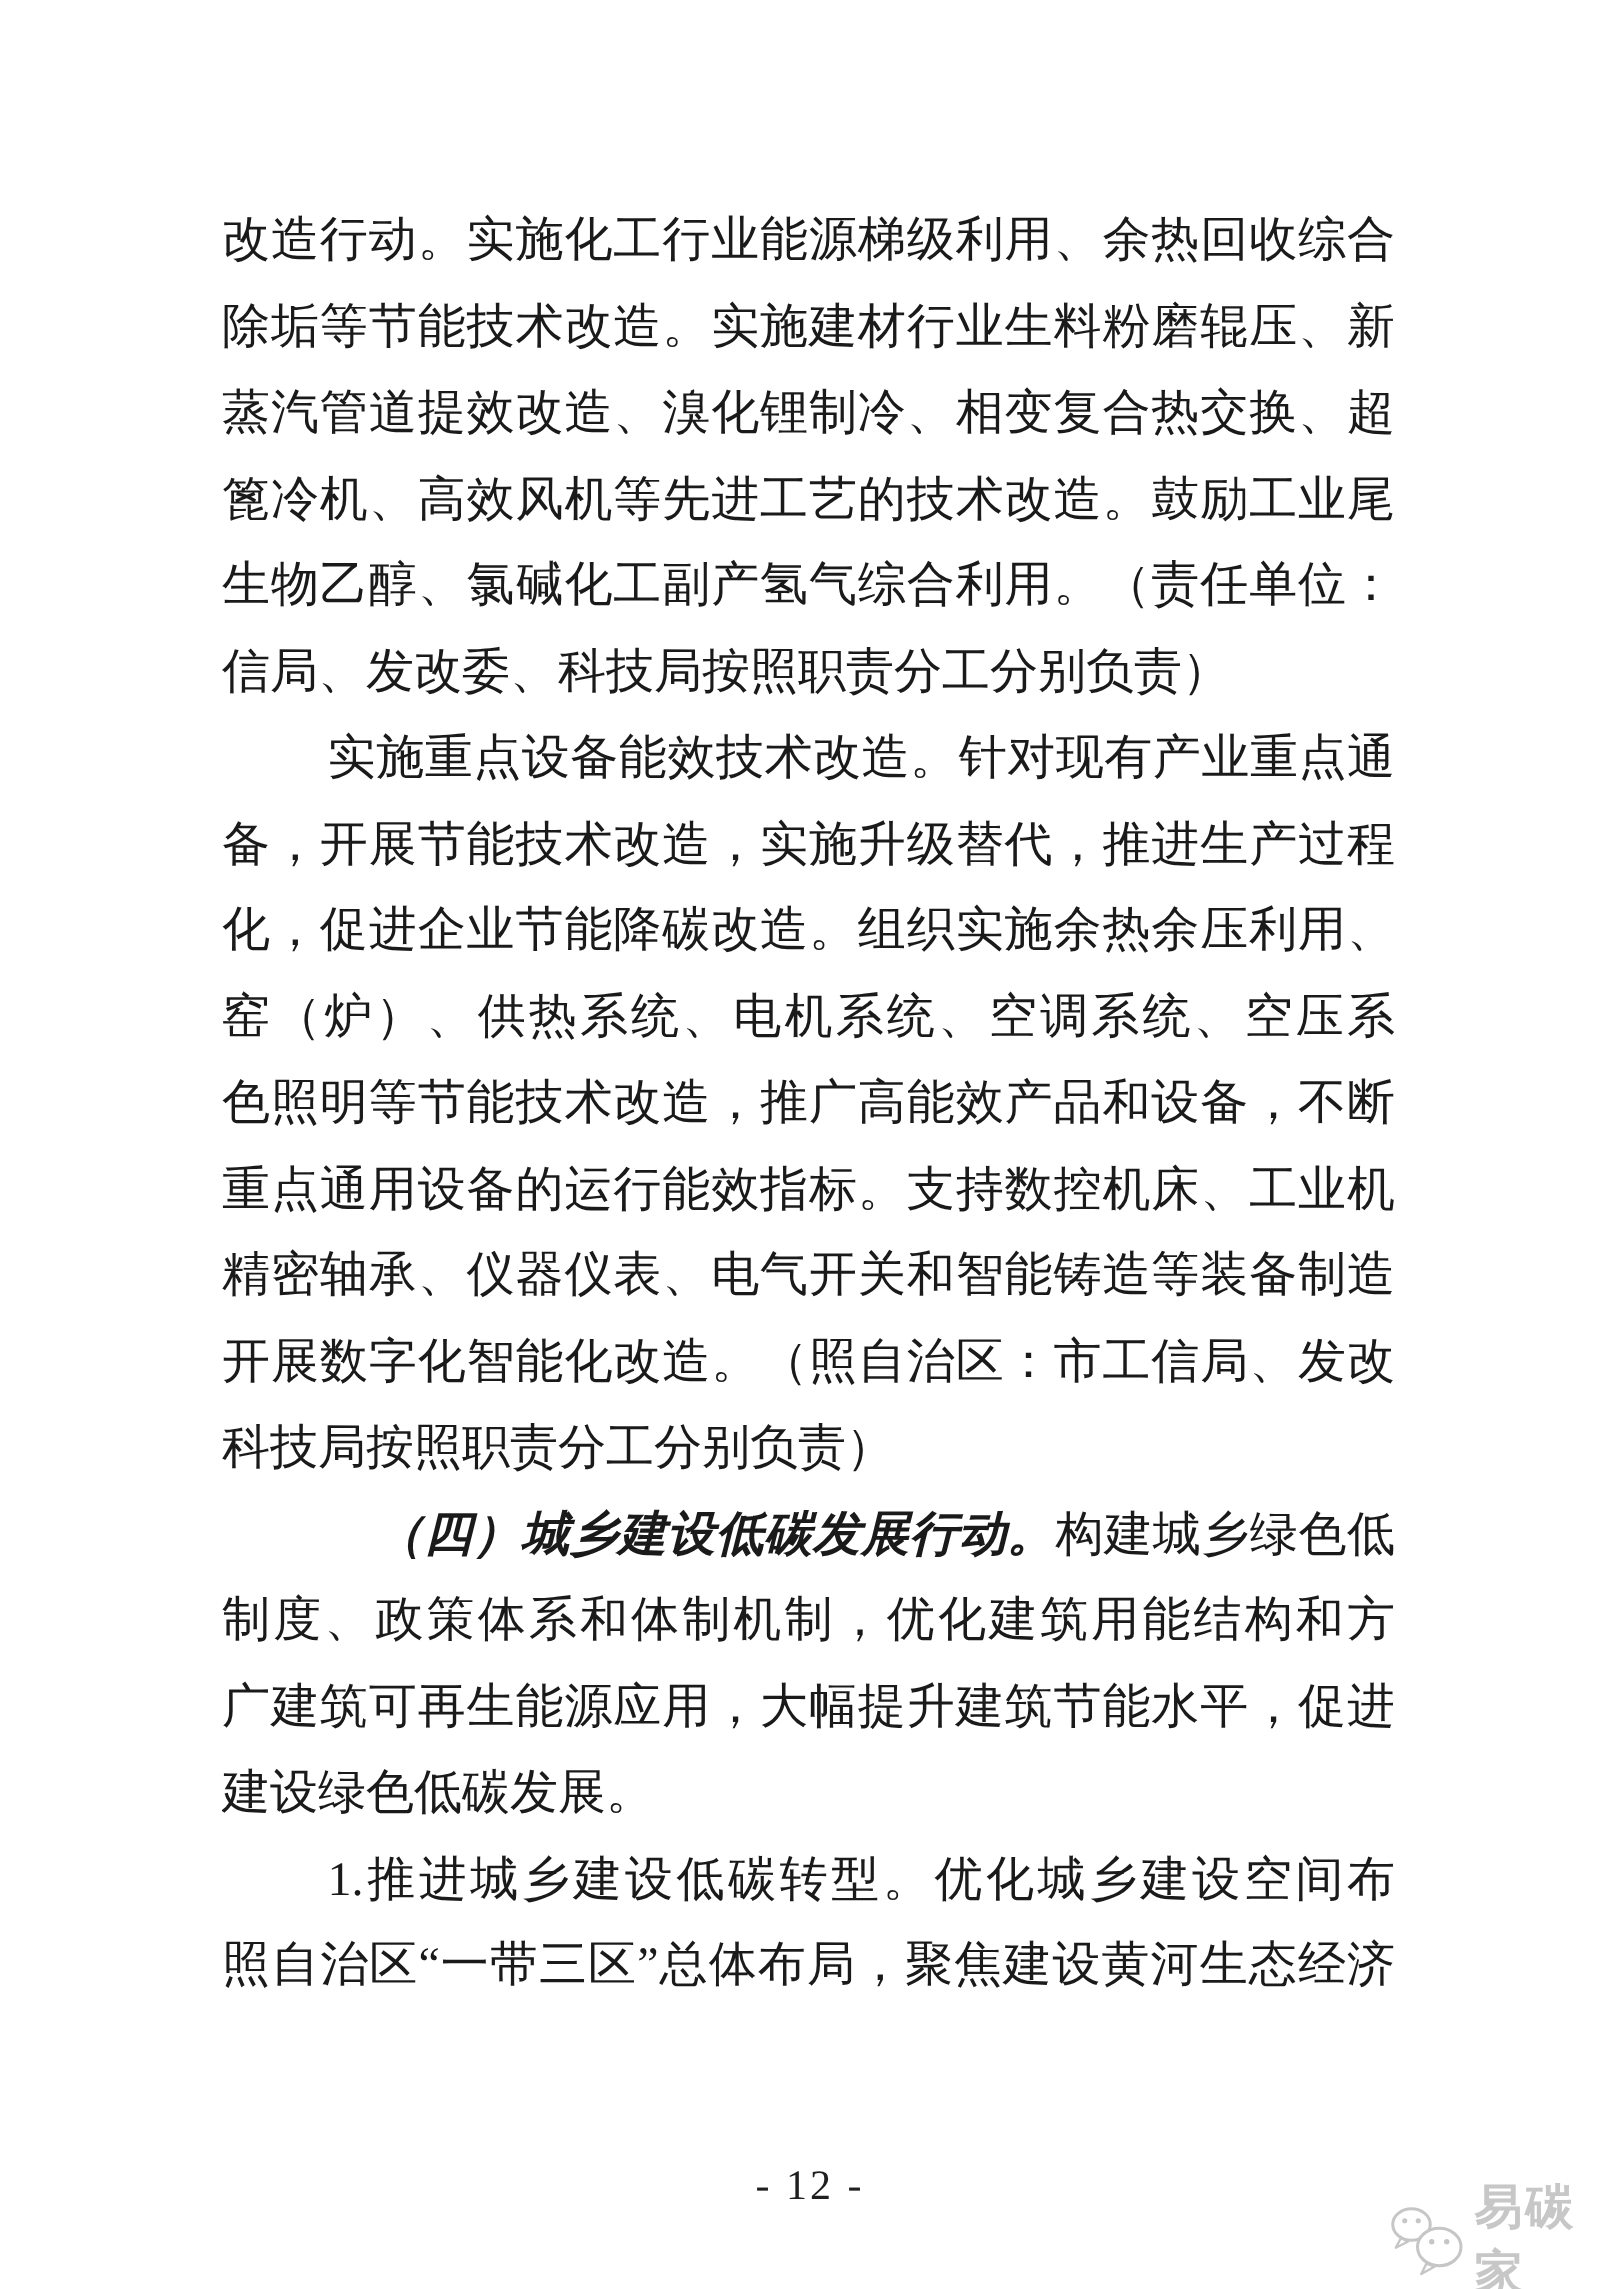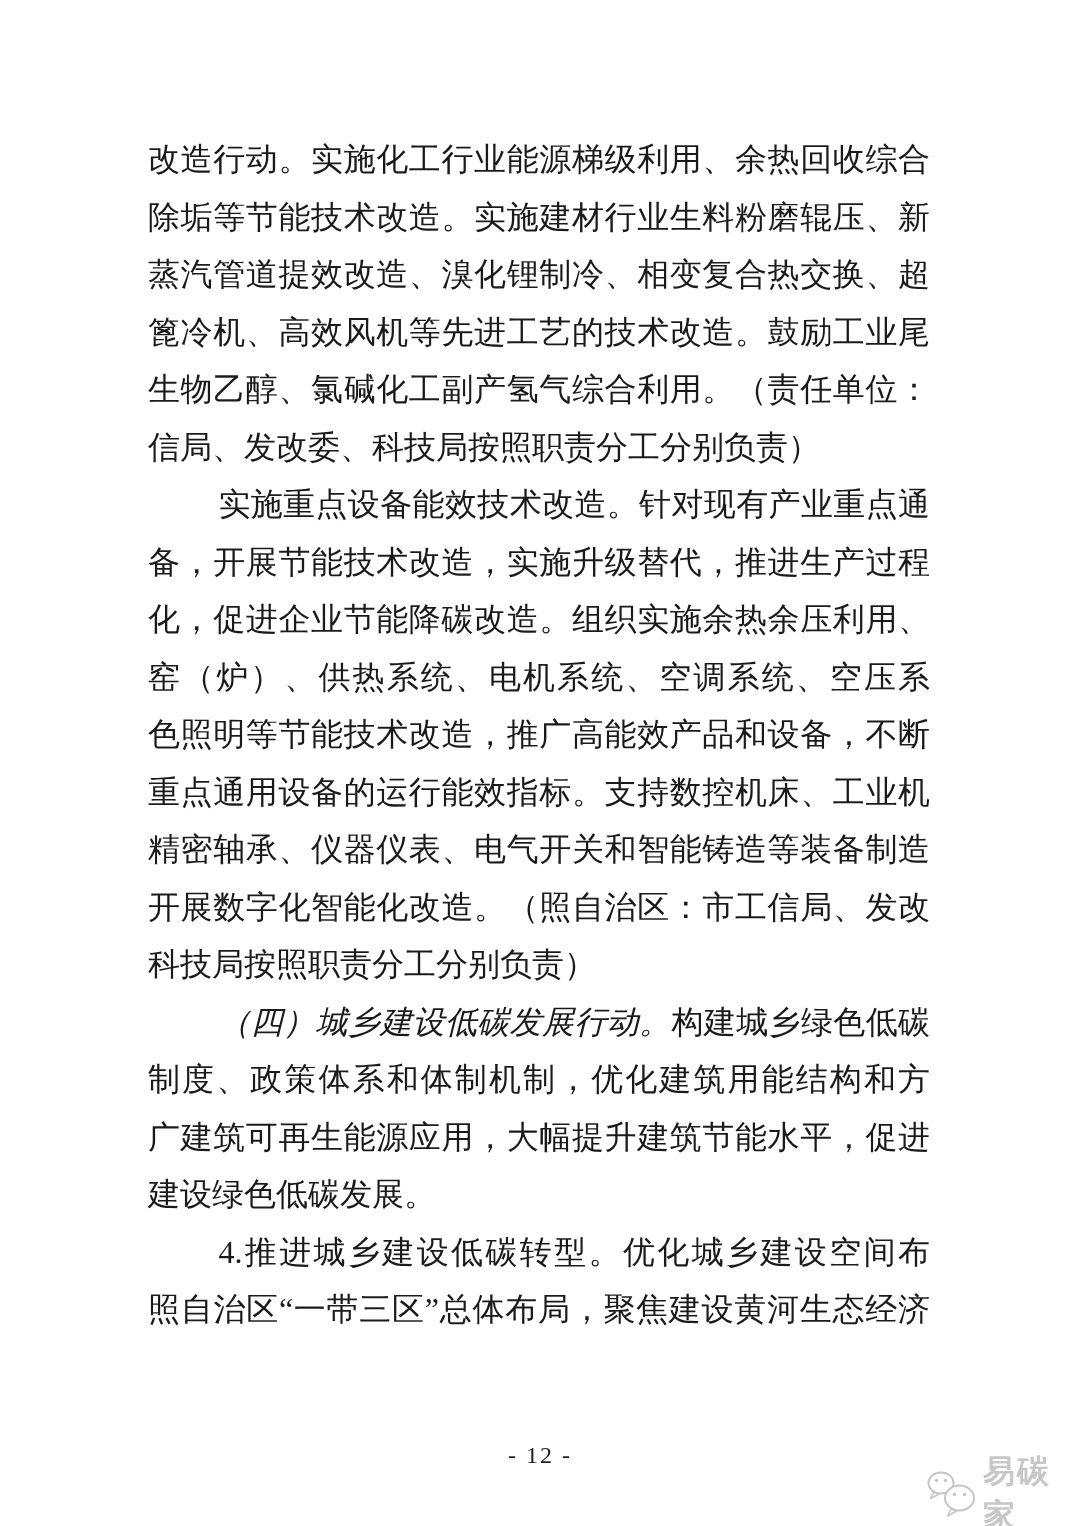--- a/index.html
+++ b/index.html
@@ -42,29 +42,30 @@
     text-indent: 2.2em;
   }
   .seg-normal {
     font-weight: normal;
   }
   .seg-bold {
     font-weight: normal;
   }
   .seg-kai {
     font-style: italic;
-    font-weight: 400;
+    font-weight: 700;
+    margin-left: 32px;
   }
   .footer {
     position: absolute;
     top: 1442px;
     left: 0;
     width: 1080px;
     text-align: center;
-    font-size: 24px;
+    font-size: 28px;
     color: #1f1f1f;
     letter-spacing: 2px;
   }
   .watermark {
     position: absolute;
     left: 926px;
     top: 1450px;
     display: flex;
     align-items: center;
     gap: 5px;
@@ -101,21 +102,21 @@
       <div class="line j"><span class="seg-normal">窑（炉）、供热系统、电机系统、空调系统、空压系统、绿</span></div>
       <div class="line j"><span class="seg-normal">色照明等节能技术改造，推广高能效产品和设备，不断提高</span></div>
       <div class="line j"><span class="seg-normal">重点通用设备的运行能效指标。支持数控机床、工业机器人、</span></div>
       <div class="line j"><span class="seg-normal">精密轴承、仪器仪表、电气开关和智能铸造等装备制造企业</span></div>
       <div class="line j"><span class="seg-normal">开展数字化智能化改造。（照自治区：市工信局、发改委、</span></div>
       <div class="line"><span class="seg-normal">科技局按照职责分工分别负责）</span></div>
       <div class="line j ind"><span class="seg-kai">（四）城乡建设低碳发展行动。</span><span class="seg-normal">构建城乡绿色低碳发展</span></div>
       <div class="line j"><span class="seg-normal">制度、政策体系和体制机制，优化建筑用能结构和方式，推</span></div>
       <div class="line j"><span class="seg-normal">广建筑可再生能源应用，大幅提升建筑节能水平，促进城乡</span></div>
       <div class="line"><span class="seg-normal">建设绿色低碳发展。</span></div>
-      <div class="line j ind"><span class="seg-bold">4.推进城乡建设低碳转型。</span><span class="seg-normal">优化城乡建设空间布局，按</span></div>
+      <div class="line j ind"><span class="seg-bold">1.推进城乡建设低碳转型。</span><span class="seg-normal">优化城乡建设空间布局，按</span></div>
       <div class="line j"><span class="seg-normal">照自治区“一带三区”总体布局，聚焦建设黄河生态经济带，</span></div>
     </div>
 
   <div class="footer">- 12 -</div>
 
   <div class="watermark">
     <span class="wicon">
       <svg width="52" height="50" viewBox="0 0 52 50" xmlns="http://www.w3.org/2000/svg">
         <ellipse cx="15" cy="14" rx="12.5" ry="10.5" fill="#ffffff" stroke="#c6c6c6" stroke-width="2"></ellipse>
         <path d="M8 23 L4.5 29.5 L12.5 25.5 Z" fill="#ffffff" stroke="#c6c6c6" stroke-width="1.6" stroke-linejoin="round"></path>

